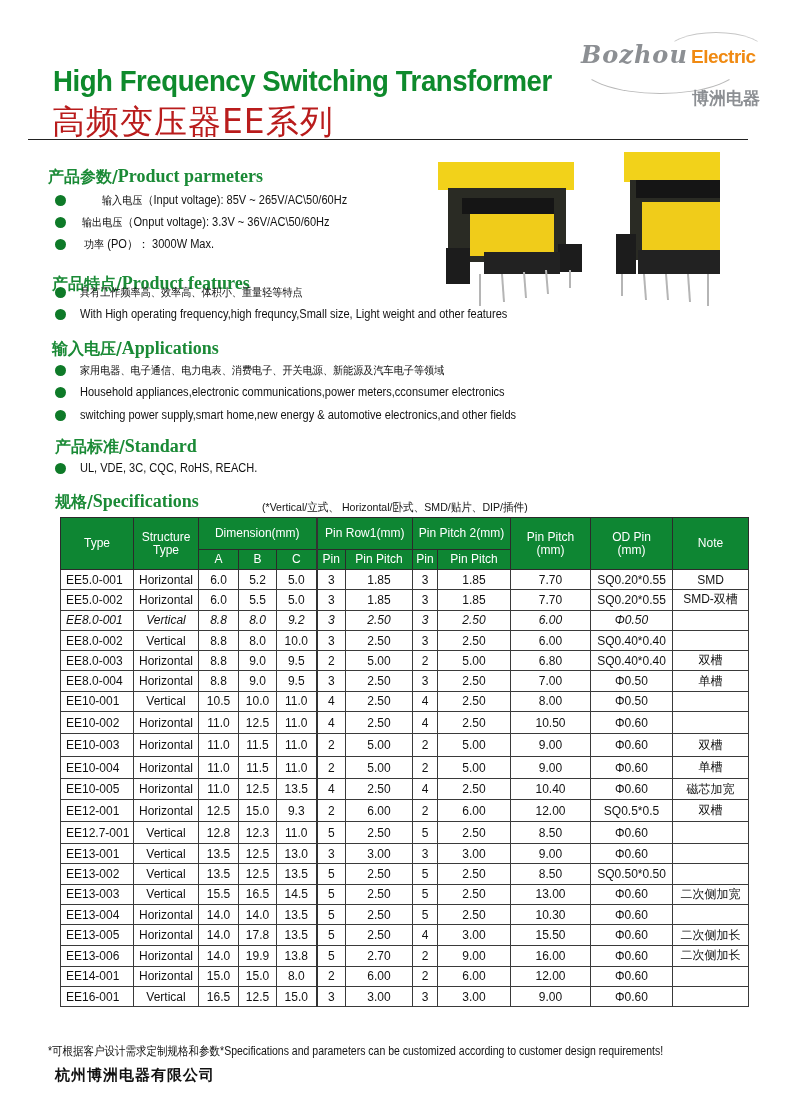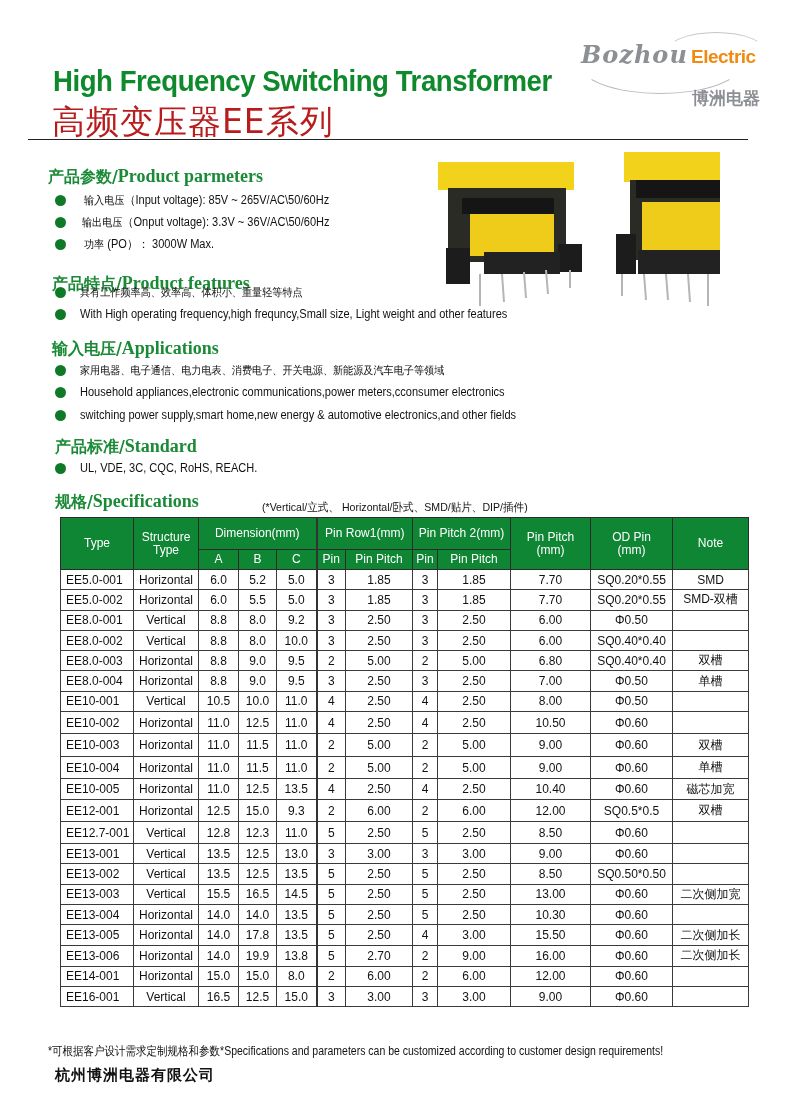--- a/index.html
+++ b/index.html
@@ -81,21 +81,21 @@
       <line x1="242" y1="134" x2="244" y2="160"></line>
         <line x1="264" y1="134" x2="266" y2="162"></line>
       <line x1="284" y1="134" x2="284" y2="166"></line>
     </g>
   </g>
 </svg>
 
 <div class="sec-h" style="left:48px; top:166px;">
   <span>产品参数/</span><span class="en">Product parmeters</span>
 </div>
-<div class="bullet-row" style="top:192px;">
+<div class="bullet-row" style="top:192px;gap:18px;">
   <span class="dot"></span>
   <span class="txt" style="margin-left:4px;"><span class="cn">输入电压</span><span>（Input voltage): 85V ~ 265V/AC\50/60Hz</span></span>
 </div>
 <div class="bullet-row" style="top:214px;">
   <span class="dot"></span>
   <span class="txt" style="margin-left:2px;"><span class="cn">输出电压</span><span>（Onput voltage): 3.3V ~ 36V/AC\50/60Hz</span></span>
 </div>
 <div class="bullet-row" style="top:236px;">
   <span class="dot"></span>
   <span class="txt" style="margin-left:4px;"><span class="cn">功率</span><span> (PO）： 3000W  Max.</span></span>
@@ -200,21 +200,21 @@
         <td>5.5</td>
         <td>5.0</td>
         <td class="thick-l">3</td>
         <td>1.85</td>
         <td>3</td>
         <td>1.85</td>
         <td>7.70</td>
         <td>SQ0.20*0.55</td>
         <td>SMD-双槽</td>
       </tr>
-      <tr style="height: 20px;">
+      <tr style="height: 20px; font-style: italic;">
         <td class="c-type">EE8.0-001</td>
         <td>Vertical</td>
         <td>8.8</td>
         <td>8.0</td>
         <td>9.2</td>
         <td class="thick-l">3</td>
         <td>2.50</td>
         <td>3</td>
         <td>2.50</td>
         <td>6.00</td>

